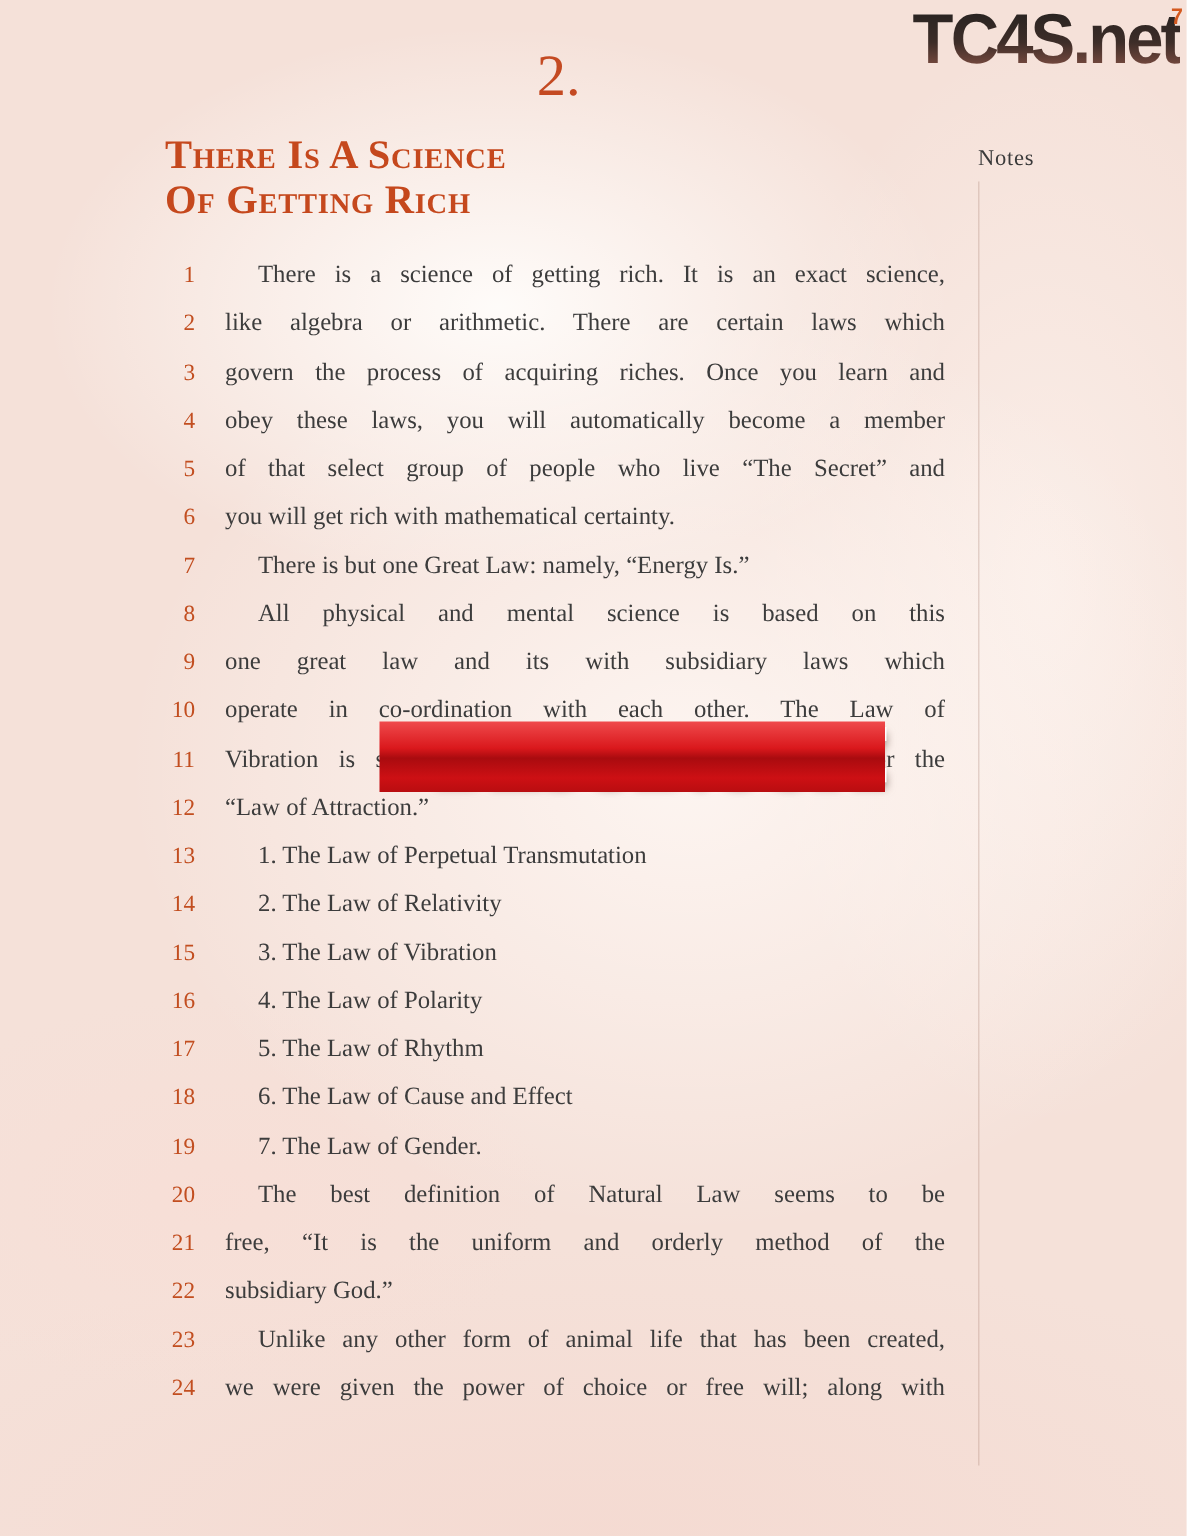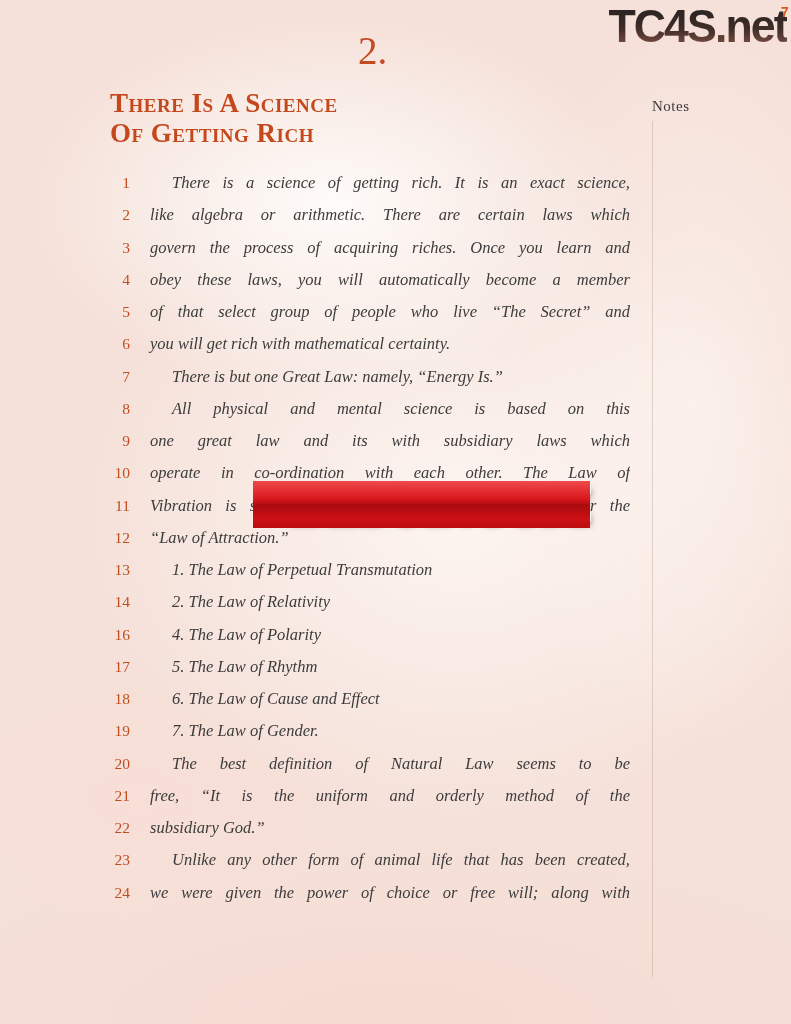--- a/index.html
+++ b/index.html
@@ -54,21 +54,21 @@
 
   
   .content{position:absolute;left:100px;top:167px;width:530px;}
   .line-row{display:flex;height:32.25px;overflow:hidden;align-items:baseline;}
   .lnum{
     flex:none;width:30px;text-align:right;color:#c24e20;
     font-size:15.5px;line-height:32.25px;
   }
   .ltext{
     flex:none;width:480px;margin-left:20px;color:#3c3c3c;
-    font-size:16.5px;line-height:32.25px;white-space:normal;font-style:italic;
+    font-size:16.5px;line-height:32.25px;white-space:normal;
   }
   .line-row.justify .ltext{text-align:justify;text-align-last:justify;}
   .line-row.indent .ltext{text-indent:22px;}
 
   
   .wm{position:absolute;line-height:1.15;}
   .wm .stroke,.wm .fill{display:block;padding-left:40px;}
   .wm .stroke{
     position:absolute;left:0;top:0;color:#fff;
     -webkit-text-stroke:7px #fff;
@@ -180,20 +180,24 @@
       <div class="line-row indent">
         <span class="lnum">13</span>
         <span class="ltext">1. The Law of Perpetual Transmutation</span>
       </div>
 
       <div class="line-row indent">
         <span class="lnum">14</span>
         <span class="ltext">2. The Law of Relativity</span>
       </div>
 
+      <div class="line-row indent">
+        <span class="lnum">15</span>
+        <span class="ltext">3. The Law of Vibration</span>
+      </div>
 
       <div class="line-row indent">
         <span class="lnum">16</span>
         <span class="ltext">4. The Law of Polarity</span>
       </div>
 
       <div class="line-row indent">
         <span class="lnum">17</span>
         <span class="ltext">5. The Law of Rhythm</span>
       </div>

